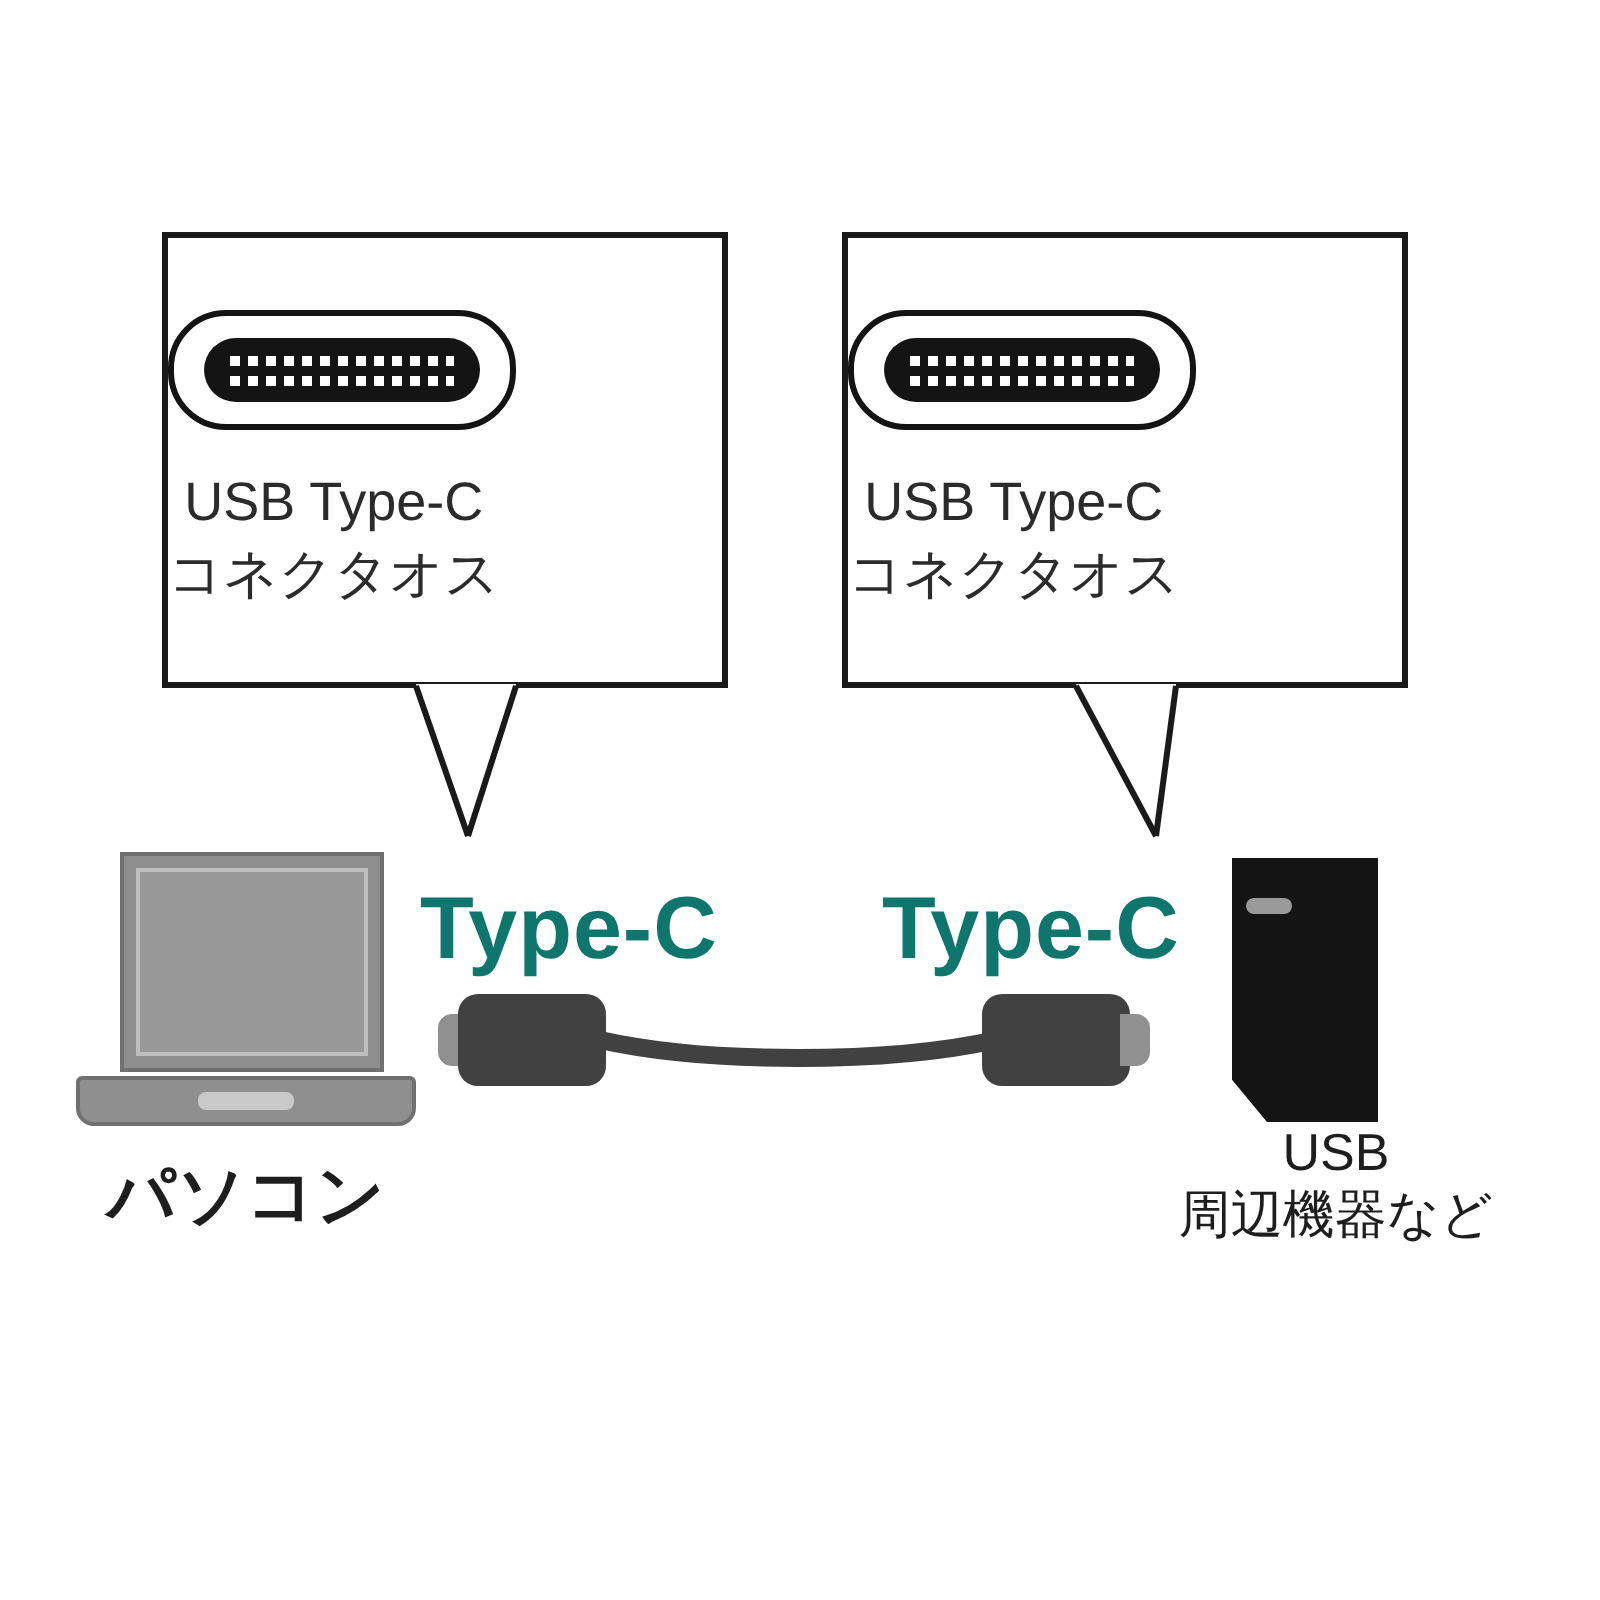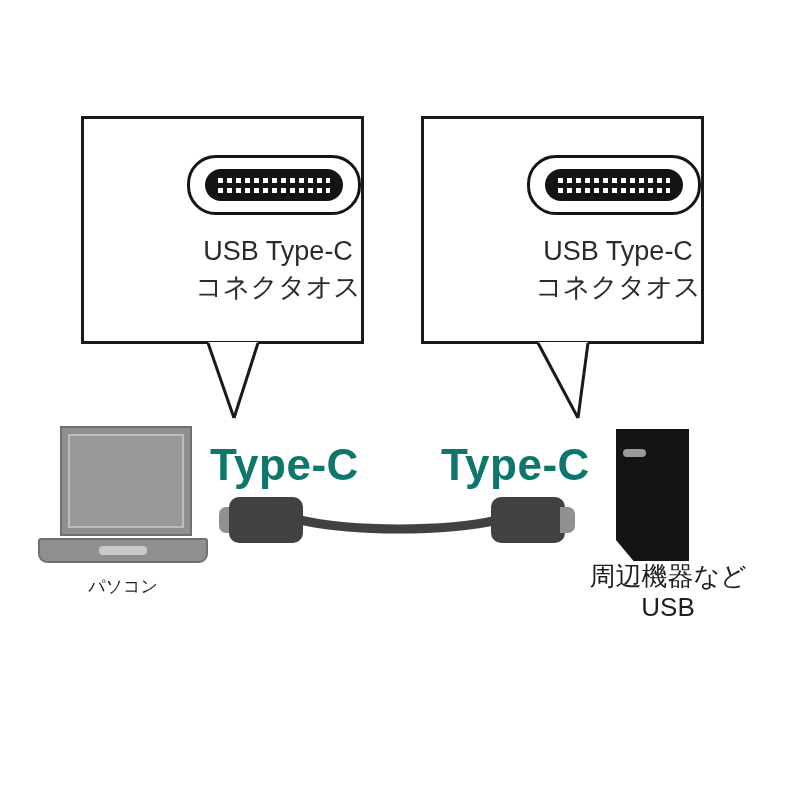--- a/index.html
+++ b/index.html
@@ -11,21 +11,21 @@
     overflow:hidden;
   }
 
   
   .callout{
     position:absolute;
     width:283px;height:228px;
     background:#fff;
     border:3px solid #1a1a1a;
     box-sizing:border-box;
-    display:flex;flex-direction:column;align-items:flex-end;
+    display:flex;flex-direction:column;align-items:flex-start;
   }
   .callout.left{left:81px;top:116px;}
   .callout.right{left:421px;top:116px;}
 
   .callout-text{
     margin-top:18px;
     text-align:center;
     font-size:27px;
     line-height:36px;
     color:#2b2b2b;
@@ -93,21 +93,21 @@
   }
   .laptop-notch{
     width:48px;height:9px;
     margin:6px auto 0 auto;
     background:#c9c9c9;
     border-radius:4px;
   }
   .laptop-label{
     position:absolute;left:38px;top:575px;
     width:170px;text-align:center;
-    font-size:17px;color:#1e1e1e;
+    font-size:34px;color:#1e1e1e;font-weight:bold;
   }
 
   
   .plug{
     position:absolute;top:497px;
     width:74px;height:46px;
     background:#414141;
     border-radius:10px;
   }
   .plug.left{left:229px;}
@@ -200,17 +200,17 @@
   <svg class="cord" width="210" height="44">
     <path d="M6,20 C 60,32 150,32 204,20" fill="none" stroke="#414141" stroke-width="9" stroke-linecap="round"></path>
   </svg>
   <div class="plug right"></div>
   <div class="plug-tip right"></div>
 
   <div class="device">
     <div class="device-slot"></div>
   </div>
   <div class="device-label">
+    <div>USB</div>
     <div>周辺機器など</div>
-    <div>USB</div>
   </div>
 
 </div>
 
 </body></html>

